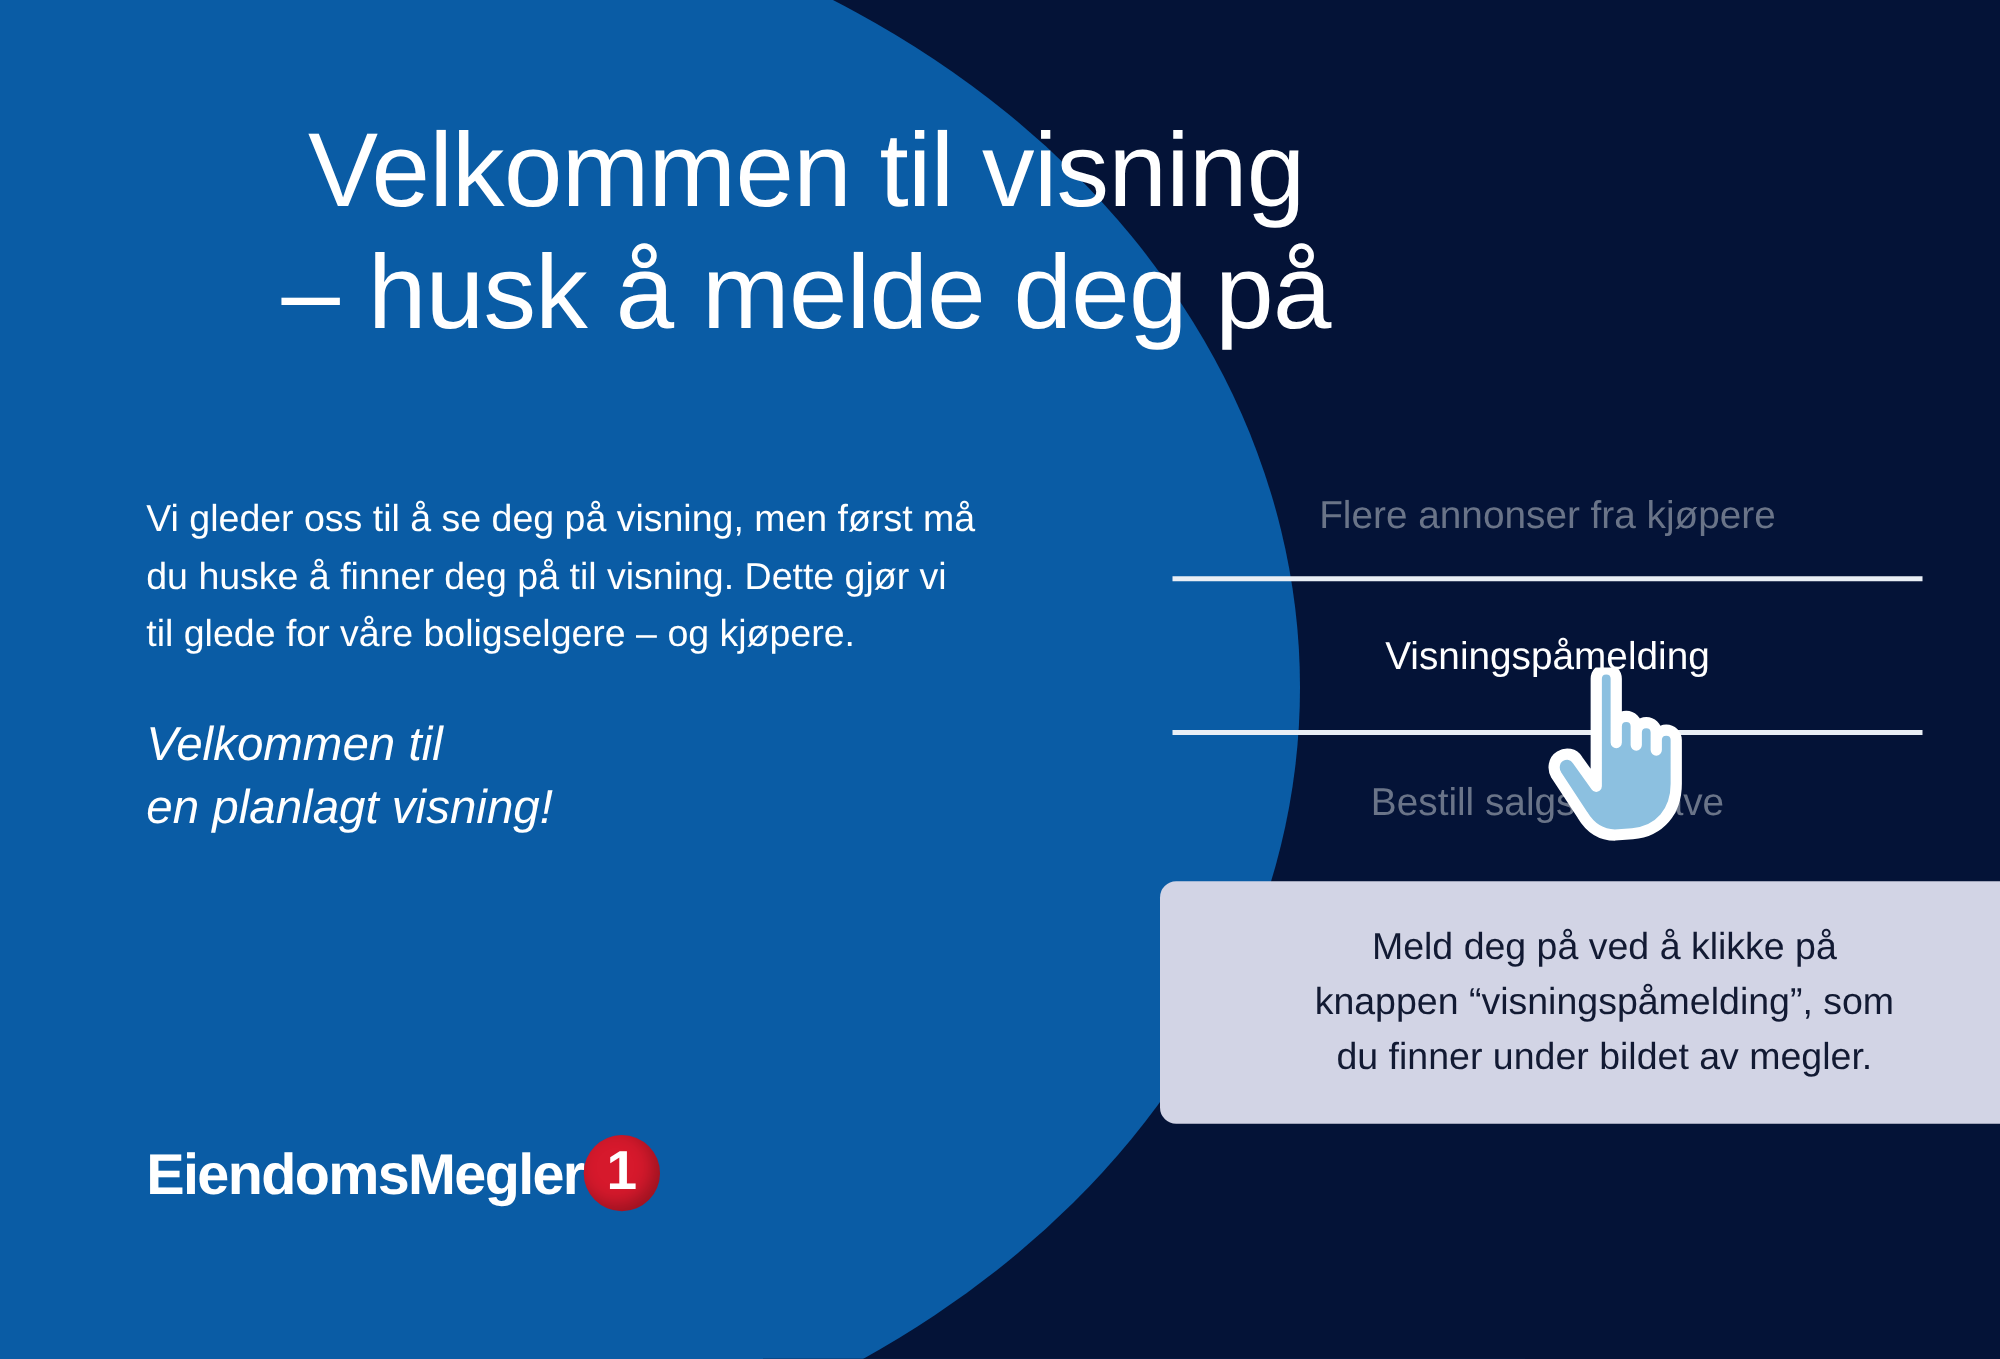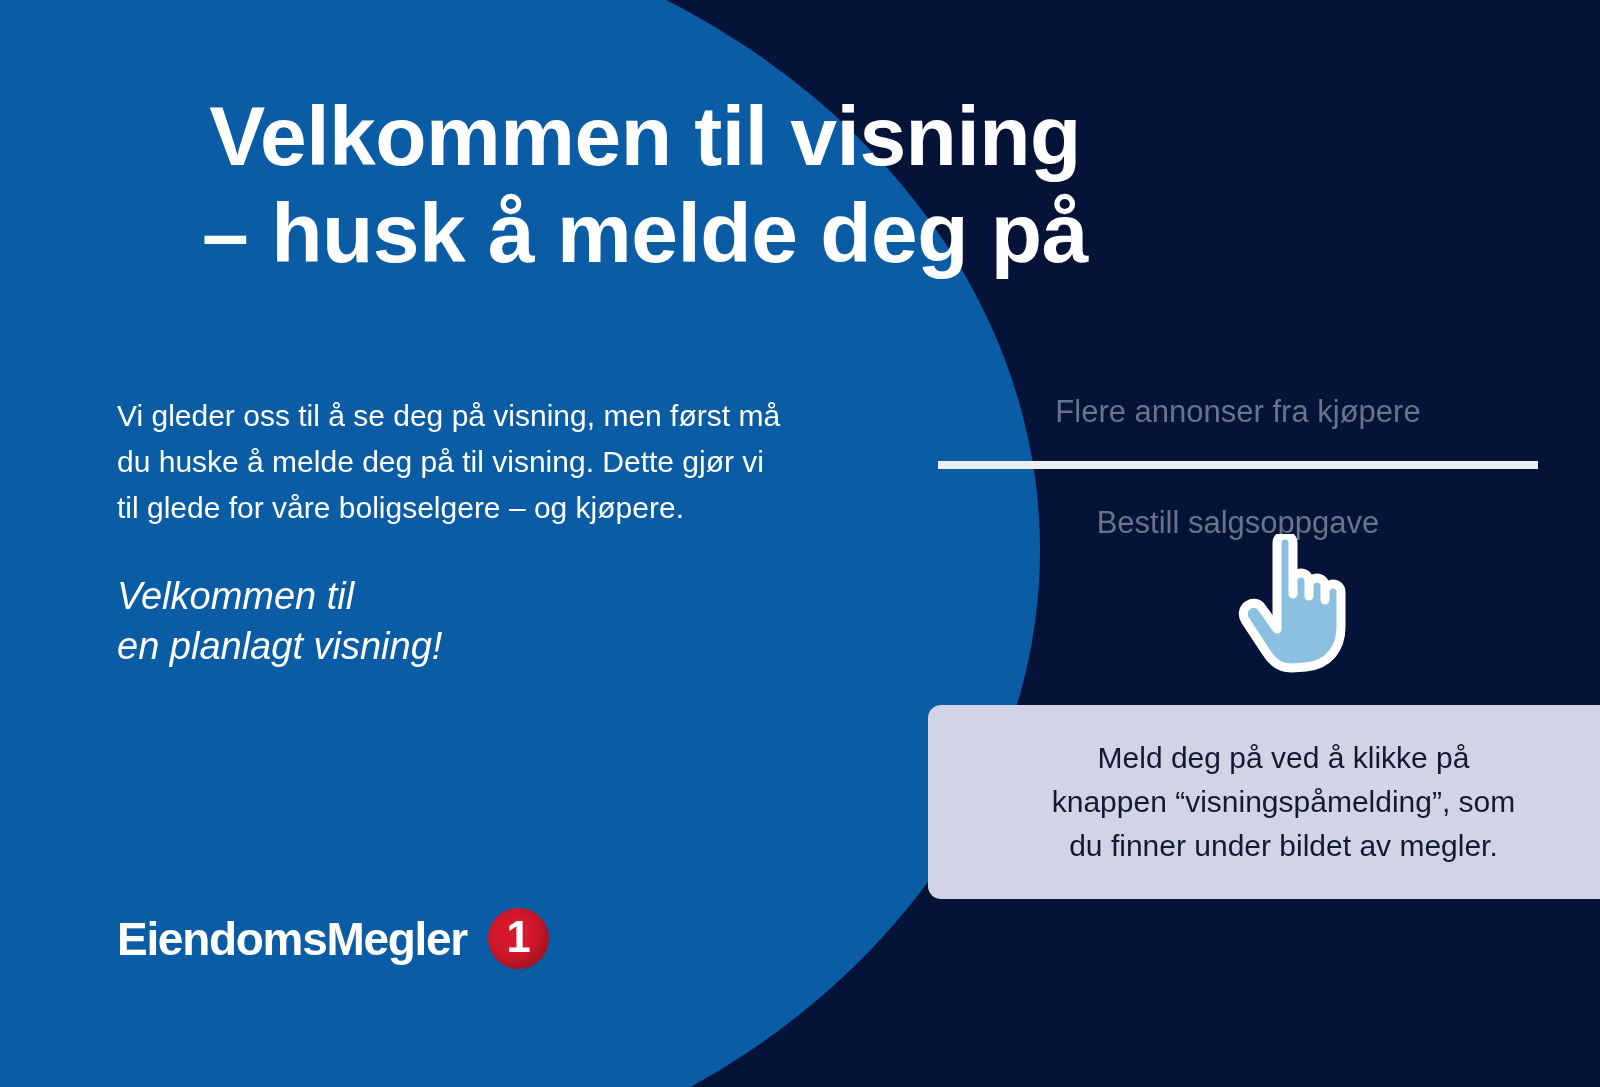--- a/index.html
+++ b/index.html
@@ -32,21 +32,21 @@
 
   
   #heading {
     position:absolute;
     left:0; top:88px;
     width:1290px;
     text-align:center;
     color:#ffffff;
     font-size:84px;
     line-height:1.15;
-    font-weight:700;
+    font-weight:400;
     letter-spacing:-0.5px;
     white-space:pre-line;
   }
 
   
   #left-col {
     position:absolute;
     left:117px; top:393px;
     width:770px;
     color:#ffffff;
@@ -65,21 +65,21 @@
     font-weight:400;
     white-space:pre-line;
   }
 
   
   #logo {
     position:absolute;
     left:117px; top:908px;
     display:flex;
     align-items:center;
-    gap:21px;
+    gap:0;
   }
   #logo-wordmark {
     color:#ffffff;
     font-size:46px;
     font-weight:bold;
     letter-spacing:-1.3px;
   }
   #logo-badge {
     width:61px; height:61px;
     border-radius:50%;
@@ -157,36 +157,37 @@
 
 <div id="stage">
 
   <div id="blue-ellipse"></div>
 
   <h1 id="heading">Velkommen til visning
 – husk å melde deg på</h1>
 
   <div id="left-col">
     <p id="body-paragraph">Vi gleder oss til å se deg på visning, men først må
-du huske å melde deg på til visning. Dette gjør vi
+du huske å finner deg på til visning. Dette gjør vi
 til glede for våre boligselgere – og kjøpere.</p>
     <p id="tagline">Velkommen til
 en planlagt visning!</p>
   </div>
 
   <div id="logo">
     <span id="logo-wordmark">EiendomsMegler</span>
     <span id="logo-badge">
       <span id="logo-badge-number">1</span>
     </span>
   </div>
 
   <div id="menu">
     <div class="menu-item" id="menu-item-0">Flere annonser fra kjøpere</div>
     <div class="menu-divider"></div>
+    <div class="menu-item active" id="menu-item-1">Visningspåmelding</div>
     <div class="menu-divider"></div>
     <div class="menu-item" id="menu-item-2">Bestill salgsoppgave</div>
   </div>
 
   <div id="hand-cursor">
     <svg viewBox="0 0 122 140" xmlns="http://www.w3.org/2000/svg">
       <g stroke="#ffffff" stroke-width="9" stroke-linejoin="round" stroke-linecap="round" fill="#8cc0e0">
         <path d="M41 9
                  C41 4.5 44.6 1 49 1
                  C53.4 1 57 4.5 57 9

